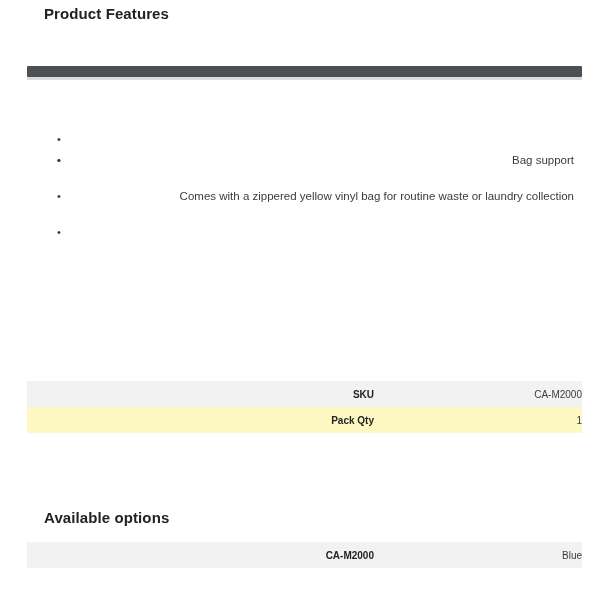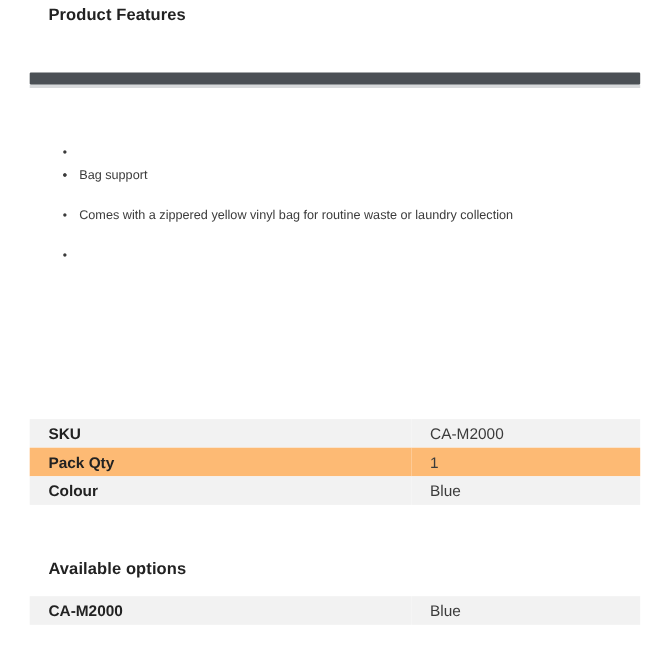--- a/index.html
+++ b/index.html
@@ -12,20 +12,21 @@
     background: #ffffff;
     font-family: "Liberation Sans", sans-serif;
     color: #333333;
     overflow: hidden;
   }
   .page {
     position: relative;
     width: 609px;
     height: 585px;
     box-sizing: border-box;
+    text-align: right;
   }
   .section-title {
     font-size: 15px;
     font-weight: bold;
     color: #222222;
     margin: 0;
     letter-spacing: 0.1px;
   }
   #product-features-title {
     position: absolute;
@@ -82,36 +83,36 @@
   #available-options-title {
     position: absolute;
     left: 44px;
     top: 509px;
   }
   .spec-table {
     position: absolute;
     left: 27px;
     width: 555px;
     border-collapse: collapse;
-    font-size: 14px;
+    font-size: 10px;
   }
   #technical-specifications-table {
     top: 381px;
   }
   #available-options-table {
     top: 542px;
   }
   .spec-table tr {
     height: 26px;
   }
   .spec-table tr.odd {
     background: #f2f2f2;
   }
   .spec-table tr.even {
-    background: #fdba74;
+    background: #fef9c3;
   }
   .spec-table td {
     padding: 0 0 0 17px;
     vertical-align: middle;
     border: none;
   }
   .spec-table td.key {
     width: 330px;
     font-weight: bold;
     color: #222222;
@@ -158,24 +159,20 @@
   <table class="spec-table" id="technical-specifications-table">
     <tbody>
       <tr class="odd">
         <td class="key">SKU</td>
         <td class="val">CA-M2000</td>
       </tr>
       <tr class="even">
         <td class="key">Pack Qty</td>
         <td class="val">1</td>
       </tr>
-      <tr class="odd">
-        <td class="key">Colour</td>
-        <td class="val">Blue</td>
-      </tr>
     </tbody>
   </table>
 
   <h2 class="section-title" id="available-options-title">Available options</h2>
 
   <table class="spec-table" id="available-options-table">
     <tbody>
       <tr class="odd">
         <td class="key">CA-M2000</td>
         <td class="val">Blue</td>

